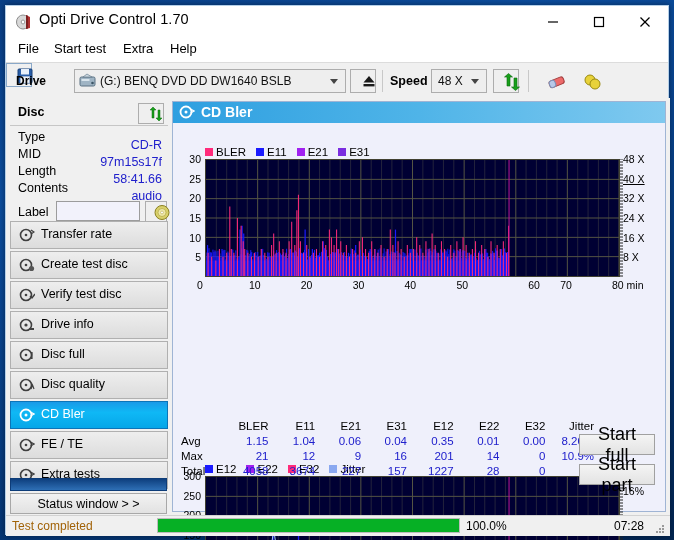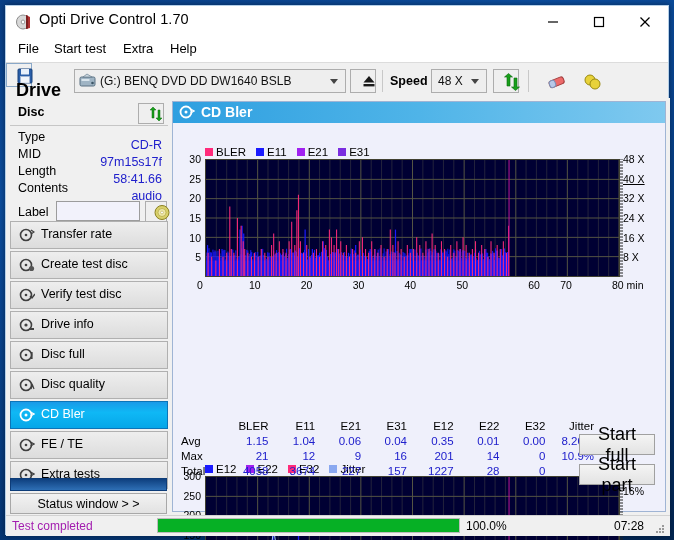--- a/index.html
+++ b/index.html
@@ -30,21 +30,21 @@
   
   #menubar{height:23px;background:#fff;position:relative;border-bottom:1px solid #fff;}
   .menu-item{
     position:absolute;top:2px;font-size:13px;color:#000;padding:1px 4px;white-space:nowrap;
   }
   
   #toolbar{
     position:relative;height:37px;background:#f0f0f0;
     border-top:1px solid #dcdcdc;
   }
-  #lbl-drive{position:absolute;left:10px;top:17px;font-size:18px;font-weight:bold;color:#000;}
+  #lbl-drive{position:absolute;left:10px;top:11px;font-size:12px;font-weight:bold;color:#000;}
   #drive-combo{
     position:absolute;left:68px;top:6px;width:272px;height:24px;
     background:#eeeeee;border:1px solid #adadad;box-sizing:border-box;
   }
   #drive-combo .dicon{position:absolute;left:4px;top:3px;width:17px;height:16px;}
   #drive-text{position:absolute;left:25px;top:4px;font-size:12px;color:#111;white-space:nowrap;}
   .cb-arrow{position:absolute;right:7px;top:9px;width:0;height:0;
     border-left:4px solid transparent;border-right:4px solid transparent;border-top:5px solid #444;}
   #eject-btn{
     position:absolute;left:344px;top:6px;width:26px;height:24px;
@@ -146,21 +146,21 @@
     background:linear-gradient(#f4f4f4,#e3e3e3);border:1px solid #a0a0a0;box-sizing:border-box;
     display:flex;align-items:center;justify-content:center;font-size:18px;color:#000;
   }
   #start-full{left:406px;top:332px;}
   #start-part{left:406px;top:362px;}
   
   #statusbar{
     position:absolute;left:0;top:509px;width:664px;height:20px;
     background:#f0f0f0;border-top:1px solid #d2d2d2;
   }
-  #status-text{position:absolute;left:6px;top:3px;font-size:12px;color:#a21caf;}
+  #status-text{position:absolute;left:6px;top:3px;font-size:12px;color:#a16207;}
   #prog-outer{
     position:absolute;left:151px;top:2px;width:303px;height:15px;
     background:#e8e8e8;border:1px solid #bcbcbc;box-sizing:border-box;
   }
   #prog-inner{height:100%;background:#06b025;}
   #prog-pct{position:absolute;left:460px;top:3px;font-size:12px;color:#000;}
   #elapsed{position:absolute;right:26px;top:3px;font-size:12px;color:#000;}
   #grip{position:absolute;right:4px;bottom:3px;width:12px;height:12px;}
 </style>
 </head>

